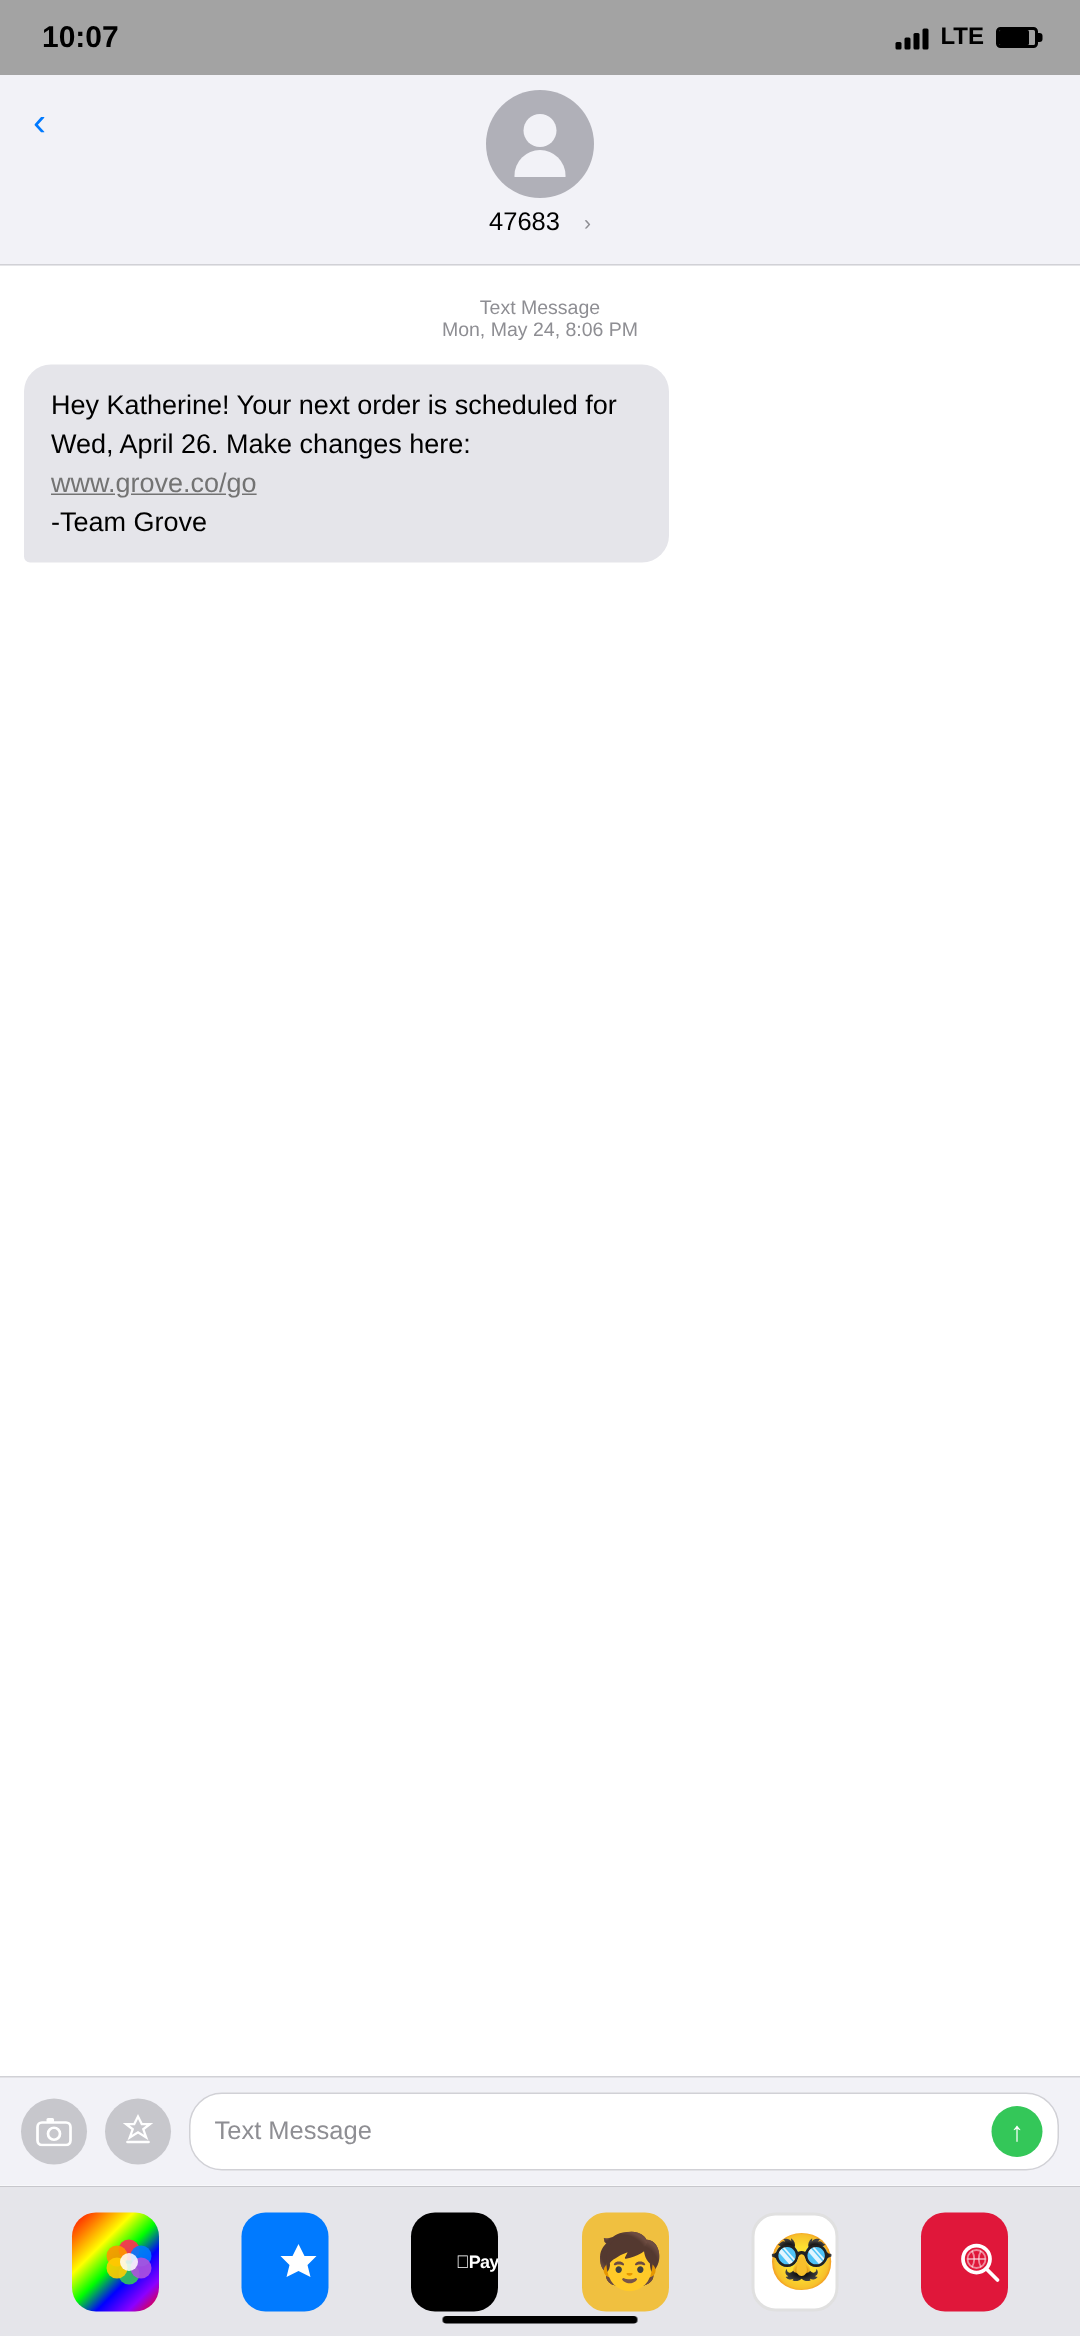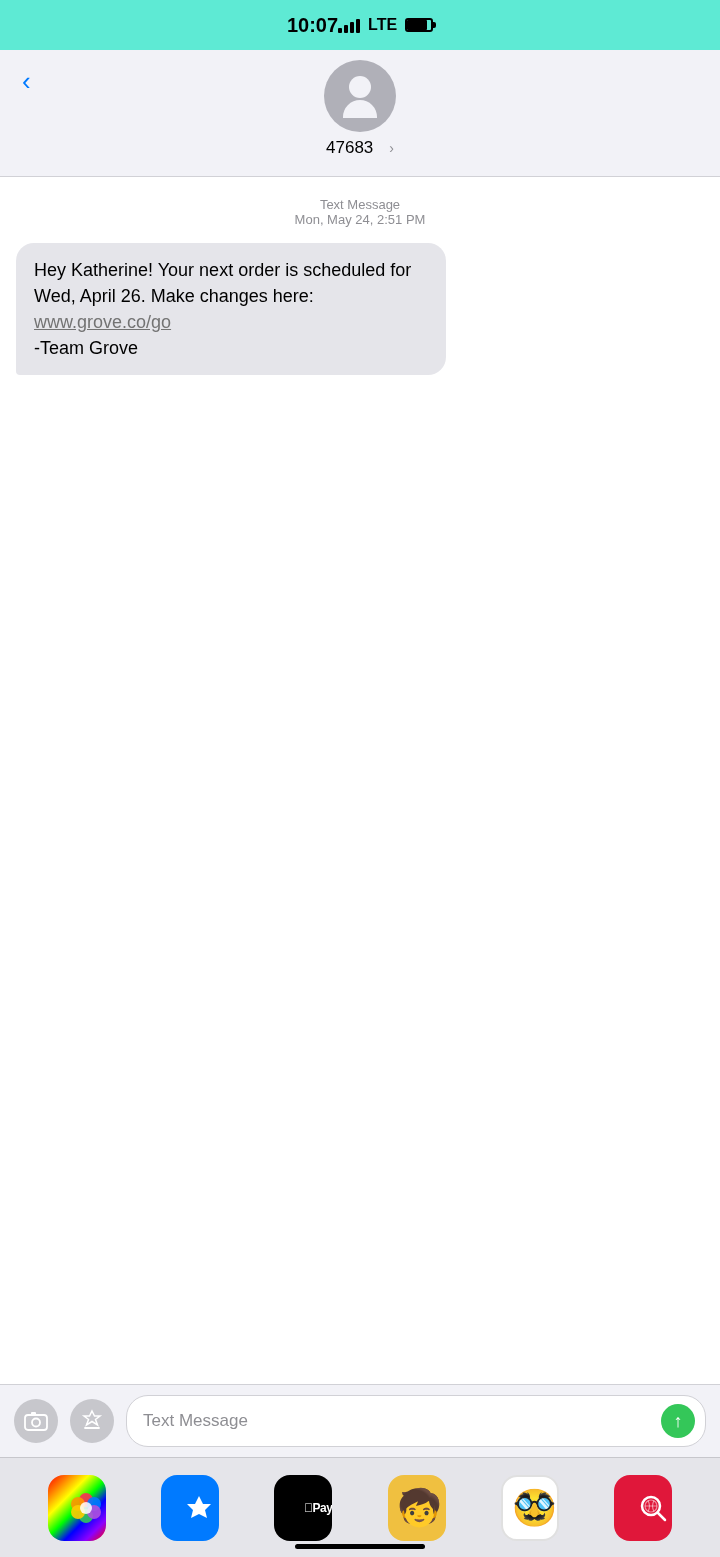--- a/index.html
+++ b/index.html
@@ -7,25 +7,25 @@
     body {
       width: 720px;
       min-height: 1557px;
       background: #ffffff;
       font-family: -apple-system, 'SF Pro Text', 'Helvetica Neue', Arial, sans-serif;
       overflow-x: hidden;
     }
 
     
     .status-bar {
-      background: #5eead4;
+      background: #a3a3a3;
       height: 50px;
       display: flex;
       align-items: center;
-      justify-content: center;
+      justify-content: space-between;
       padding: 0 28px;
     }
     .status-time {
       font-size: 20px;
       font-weight: 600;
       color: #000;
     }
     .status-icons {
       display: flex;
       align-items: center;
@@ -323,21 +323,21 @@
   </div>
   <div class="contact-number">
     <span>47683</span>
     <span class="chevron-right">›</span>
   </div>
 </div>
 
 <div class="message-area">
   <div class="message-meta">
     <span class="message-meta-type">Text Message</span>
-    <span class="message-meta-date">Mon, May 24, 2:51 PM</span>
+    <span class="message-meta-date">Mon, May 24, 8:06 PM</span>
   </div>
   <div class="bubble-row">
     <div class="sms-bubble">
       <span>Hey Katherine! Your next order is scheduled for Wed, April 26. Make changes here: </span><a href="#">www.grove.co/go</a><span><br>-Team Grove</span>
     </div>
   </div>
 </div>
 
 <div class="input-toolbar">
   <div class="toolbar-icon-btn">

